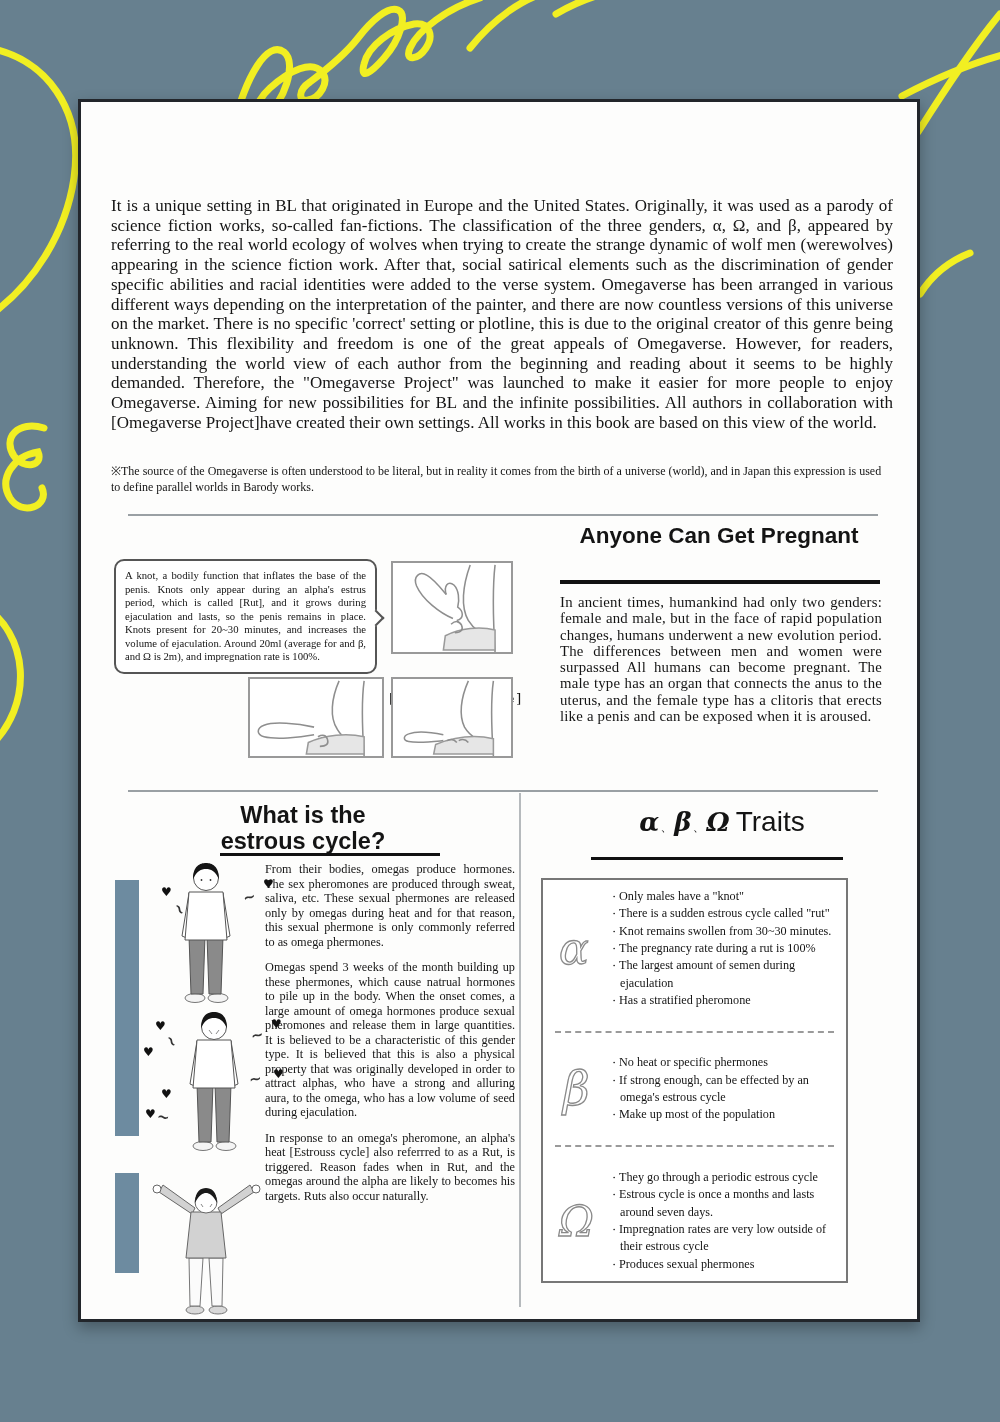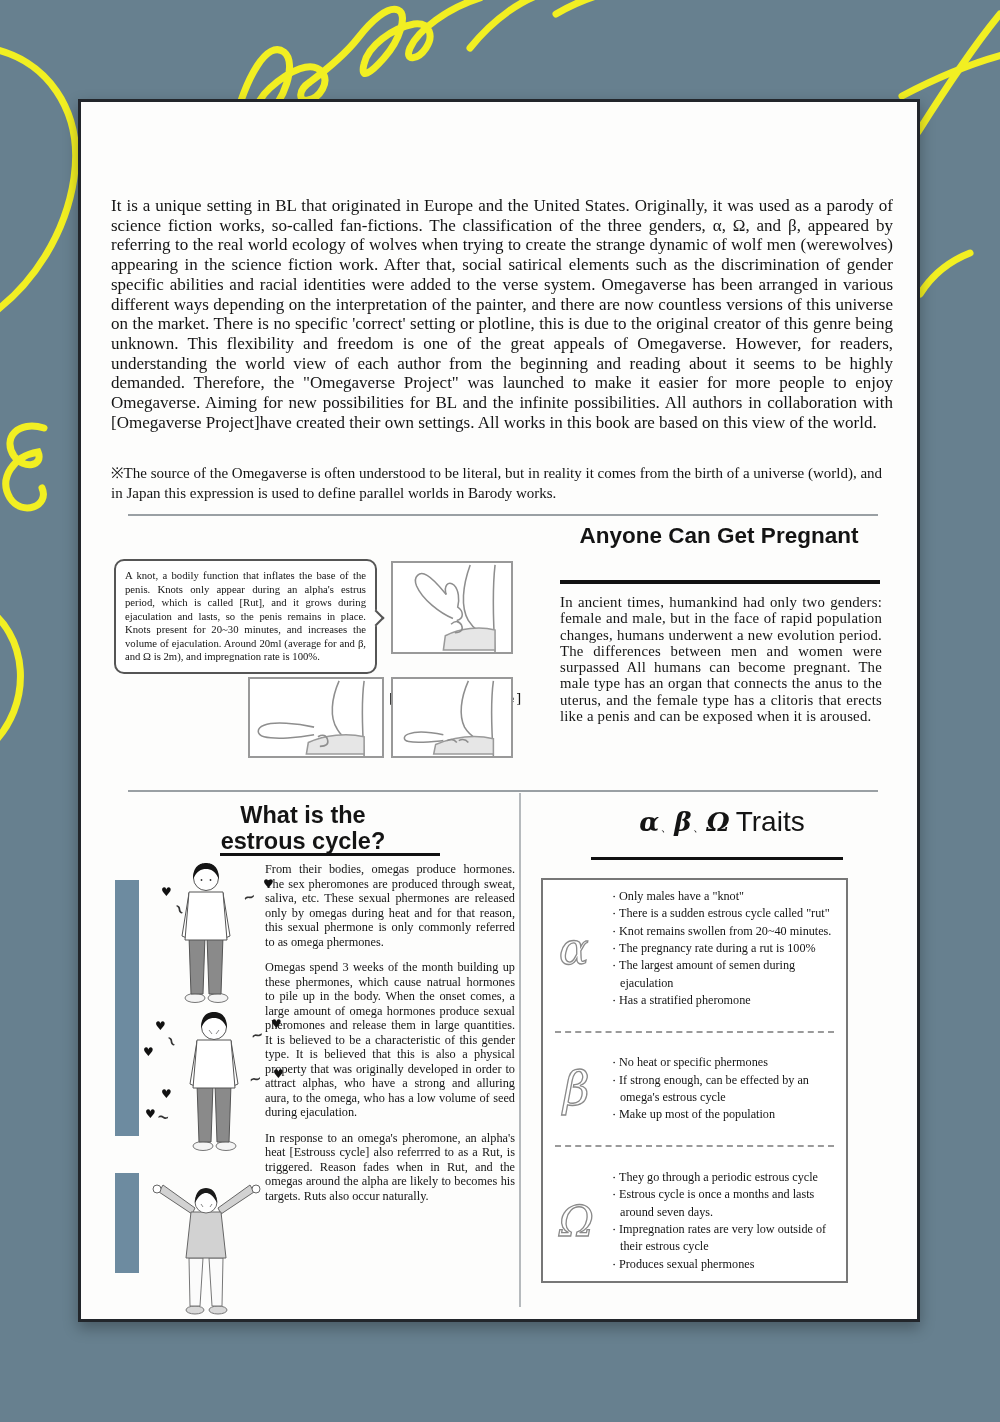--- a/index.html
+++ b/index.html
@@ -6,21 +6,21 @@
   .scene{position:relative;width:1000px;height:1422px;background:#67808F;overflow:hidden;
          font-family:"Liberation Serif",serif;color:#141414;}
   .doodles{position:absolute;left:0;top:0;}
   .page{position:absolute;left:78px;top:99px;width:842px;height:1223px;background:#fdfdfc;
         border:3px solid #22262b;box-sizing:border-box;box-shadow:0 6px 14px rgba(0,0,0,.3);}
   .abs{position:absolute;}
   
   .title{right:46px;top:46px;font-size:27px;font-weight:bold;letter-spacing:.5px;
          border-bottom:4px solid #111;padding-bottom:3px;white-space:nowrap;}
   .intro{left:30px;top:94px;width:782px;font-size:17px;line-height:1.16;text-align:justify;margin:0;}
-  .footnote{left:30px;top:362px;width:782px;font-size:15px;line-height:1.32;text-align:left;margin:0;}
+  .footnote{left:30px;top:362px;width:782px;font-size:12px;line-height:1.32;text-align:left;margin:0;}
   .rule{left:47px;width:750px;height:2px;background:#9aa0a4;}
   .rule1{top:412px;} .rule2{top:688px;}
   .vrule{left:438px;top:691px;width:2px;height:514px;background:#b6babd;}
   
   .knot-box{left:33px;top:457px;width:263px;border:2px solid #555;border-radius:10px;
             padding:8px 9px;box-sizing:border-box;background:#fff;}
   .knot-box p{margin:0;font-size:10.7px;line-height:1.27;text-align:justify;}
   .knot-tail{position:absolute;right:-7px;top:46%;width:10px;height:10px;background:#fff;
              border-top:2px solid #555;border-right:2px solid #555;transform:rotate(45deg);}
   
@@ -215,21 +215,21 @@
     <div class="abs t-bar"></div>
 
     <div class="abs traits-box">
       <div class="t-section">
         <svg class="t-symbol" width="48" height="54" viewBox="0 0 48 54">
           <text x="4" y="42" font-size="44" font-style="italic" font-family="DejaVu Serif, serif" fill="#ffffff" stroke="#8a8a8a" stroke-width="1.3">α</text>
         </svg>
         <ul class="t-items">
           <li>Only males have a "knot"</li>
           <li>There is a sudden estrous cycle called "rut"</li>
-          <li>Knot remains swollen from 20~40 minutes.</li>
+          <li>Knot remains swollen from 30~30 minutes.</li>
           <li>The pregnancy rate during a rut is 100%</li>
           <li>The largest amount of semen during ejaculation</li>
           <li>Has a stratified pheromone</li>
         </ul>
       </div>
       <div class="t-divider"></div>
       <div class="t-section">
         <svg class="t-symbol" width="48" height="56" viewBox="0 0 48 56">
           <text x="8" y="44" font-size="46" font-style="italic" font-family="DejaVu Serif, serif" fill="#ffffff" stroke="#8a8a8a" stroke-width="1.3">β</text>
         </svg>

